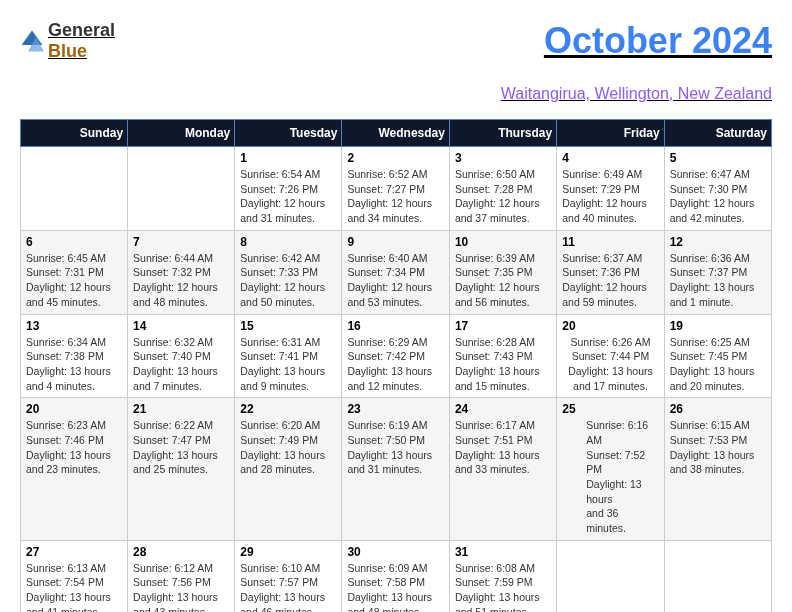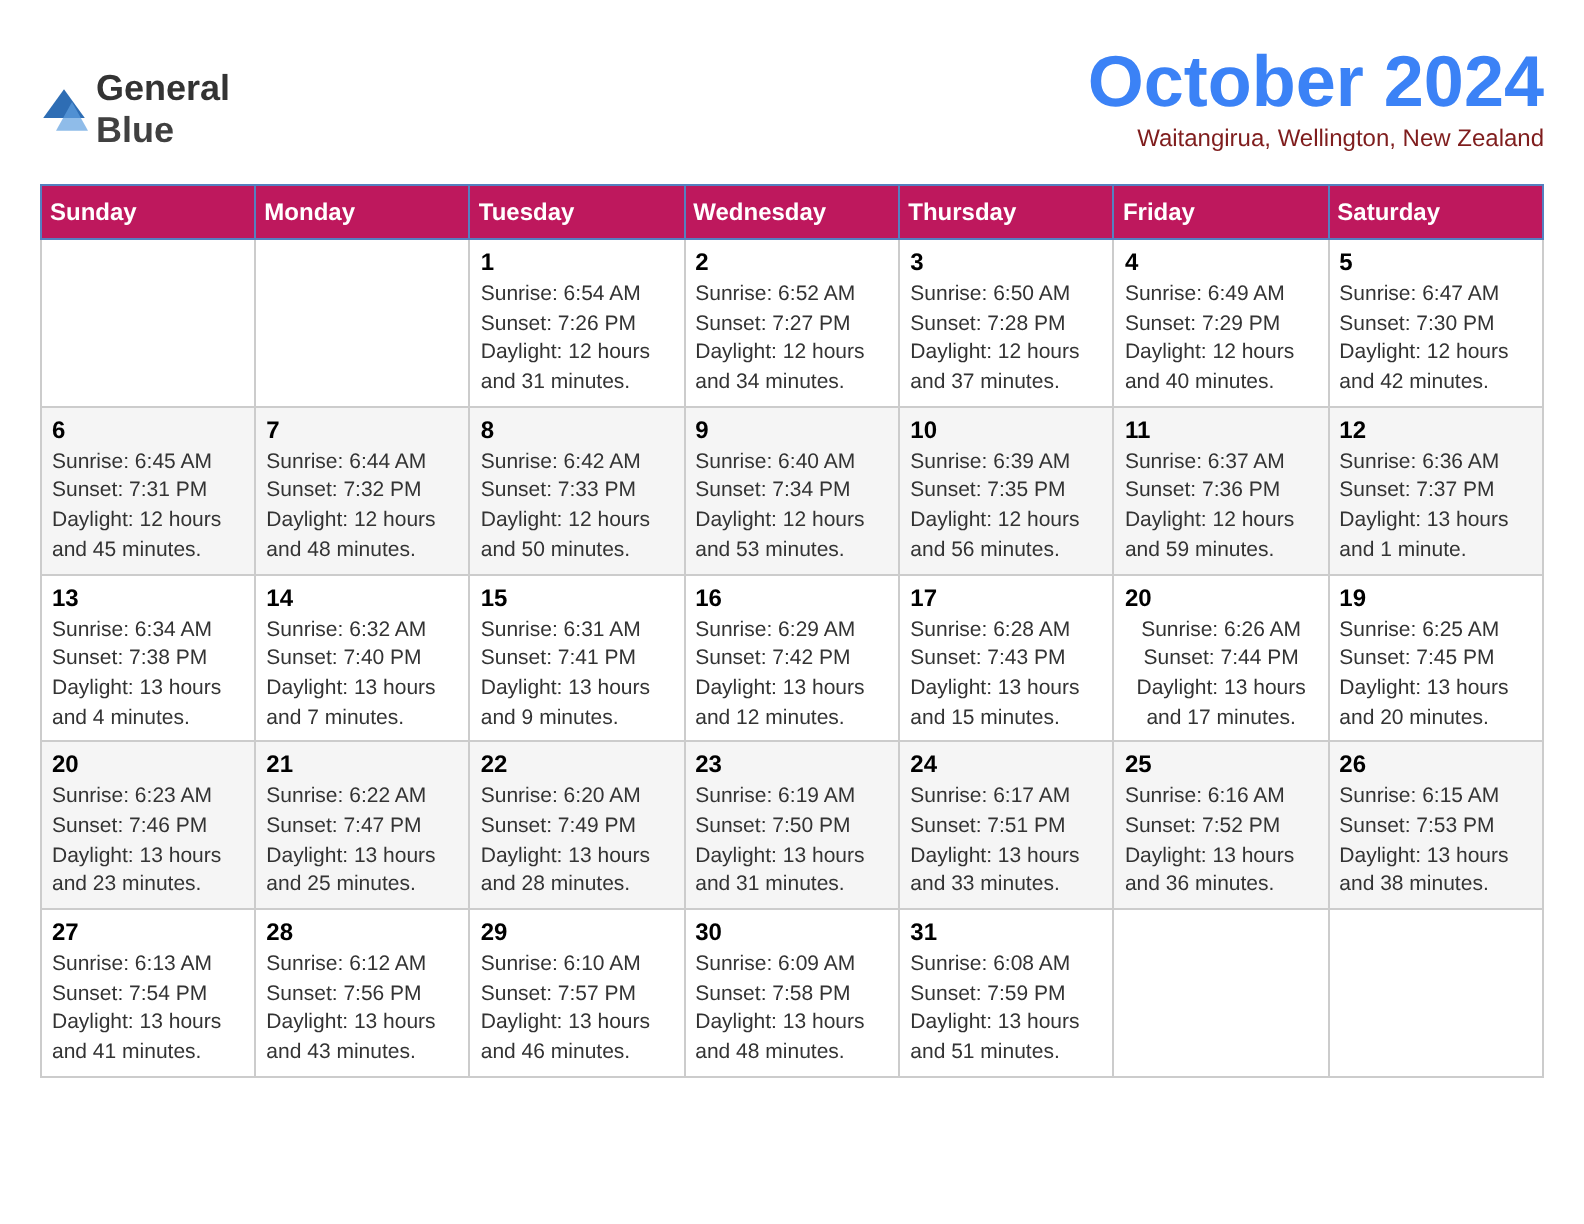--- a/index.html
+++ b/index.html
@@ -6,62 +6,64 @@
     body {
       font-family: Arial, sans-serif;
       background: #fff;
       width: 792px;
       min-height: 612px;
       padding: 20px;
     }
     .header {
       display: flex;
       justify-content: space-between;
-      align-items: flex-end;
+      align-items: flex-start;
       margin-bottom: 16px;
+      text-decoration: underline;
     }
     .logo {
       display: flex;
       align-items: center;
     }
     .logo-text {
       display: flex;
       flex-direction: column;
       font-size: 18px;
       font-weight: bold;
     }
     .logo-general { color: #333; }
-    .logo-blue { color: #404040; }
+    .logo-blue { color: #a16207; }
     .logo-icon {
       width: 24px;
       height: 24px;
       margin-right: 4px;
     }
     .title-block {
       text-align: right;
     }
     .month-title {
       font-size: 36px;
       font-weight: bold;
       color: #3b82f6;
     }
     .location {
-      font-size: 12px;
-      color: #7f1d1d;
+      font-size: 16px;
+      color: #8b5cf6;
+      margin-top: 23px;
     }
     .calendar {
       width: 100%;
       border-collapse: collapse;
       font-size: 11px;
     }
     .calendar thead tr th {
-      background-color: #be185d;
+      background-color: #0f172a;
       color: #fff;
       padding: 6px 4px;
-      text-align: left;
+      text-align: right;
       font-size: 12px;
       border: 1px solid #5580c0;
     }
     .calendar tbody tr td {
       border: 1px solid #ccc;
       padding: 4px 5px;
       vertical-align: top;
       width: 108px;
       height: 80px;
       background: #fff;
@@ -289,21 +291,21 @@
         </td>
         <td>
           <span class="day-num">24</span>
           <div class="day-info" style="white-space: pre-line;">Sunrise: 6:17 AM
 Sunset: 7:51 PM
 Daylight: 13 hours
 and 33 minutes.</div>
         </td>
         <td>
           <span class="day-num">25</span>
-          <div class="day-info" style="white-space: pre-line;">Sunrise: 6:16 AM
+          <div class="day-info" style="white-space: pre-line; margin-left: 24px;">Sunrise: 6:16 AM
 Sunset: 7:52 PM
 Daylight: 13 hours
 and 36 minutes.</div>
         </td>
         <td>
           <span class="day-num">26</span>
           <div class="day-info" style="white-space: pre-line;">Sunrise: 6:15 AM
 Sunset: 7:53 PM
 Daylight: 13 hours
 and 38 minutes.</div>

